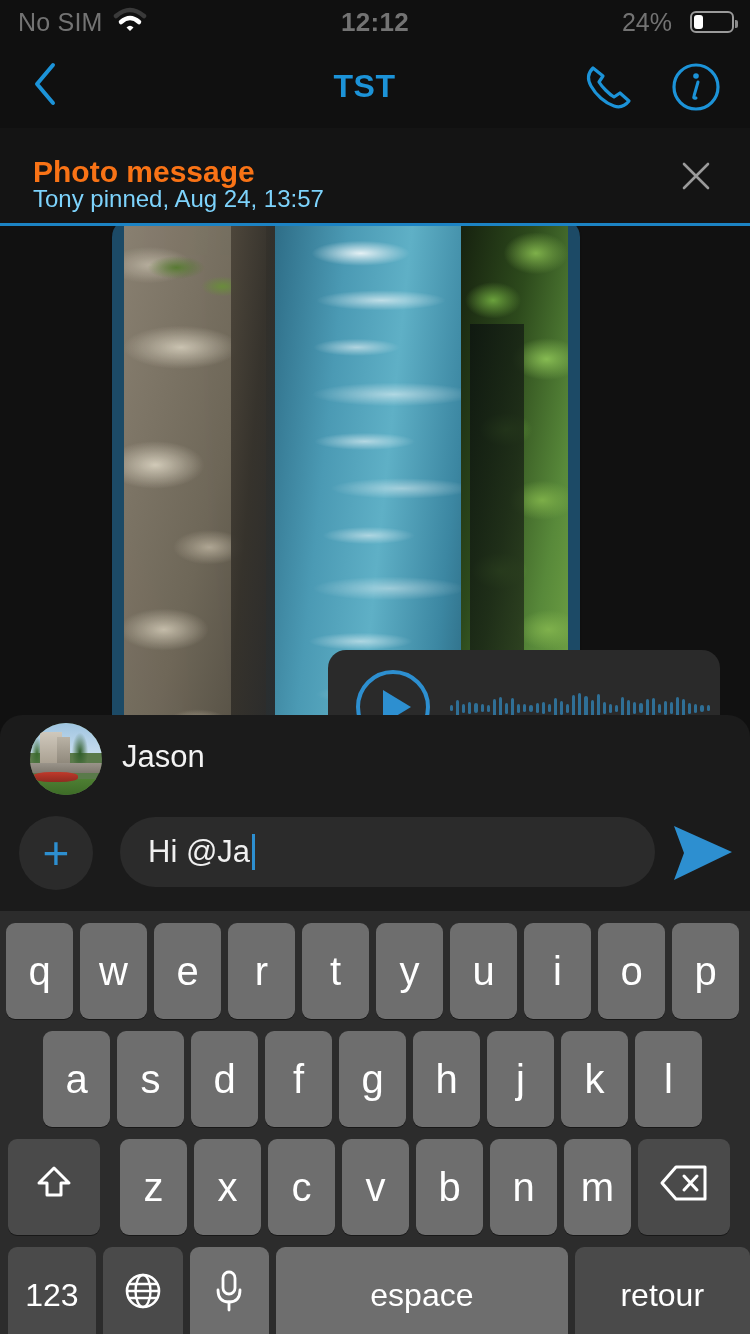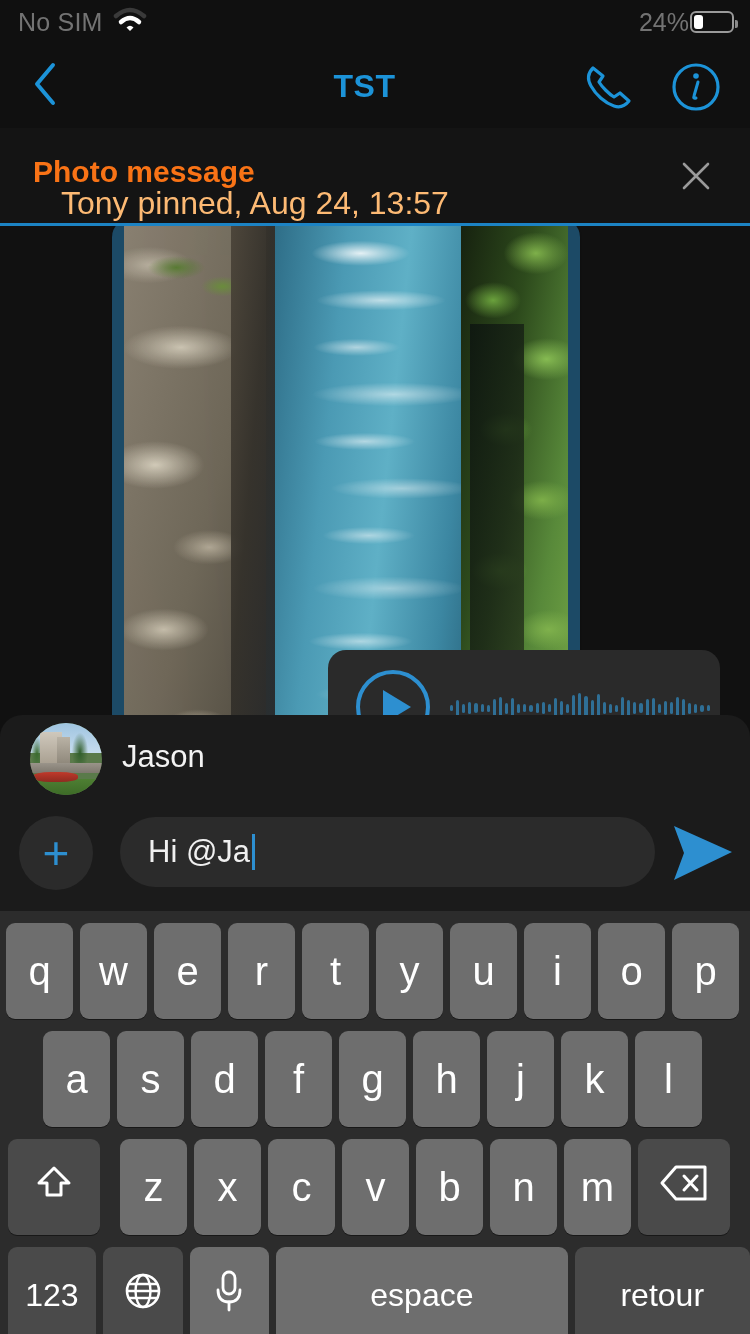--- a/index.html
+++ b/index.html
@@ -21,21 +21,21 @@
     position:absolute; top:0; left:0; width:750px; height:44px;
     display:flex; align-items:center;
     color:#737373;
   }
   .sb-left { position:absolute; left:18px; display:flex; align-items:center; gap:10px; }
   .sb-carrier { font-size:25px; letter-spacing:.2px; }
   .sb-center {
     position:absolute; left:0; width:750px; text-align:center;
     font-size:26px; font-weight:bold; letter-spacing:.3px;
   }
-  .sb-right { position:absolute; right:16px; display:flex; align-items:center; gap:1px; }
+  .sb-right { position:absolute; right:16px; display:flex; align-items:center; gap:18px; }
   .sb-batt-text { font-size:25px; }
   .batt {
     position:relative; width:44px; height:22px;
     border:2px solid #9a9a9a; border-radius:6px;
     display:flex; align-items:center;
   }
   .batt::after {
     content:""; position:absolute; right:-6px; top:7px;
     width:3px; height:8px; background:#8a8a8a; border-radius:0 2px 2px 0;
   }
@@ -65,21 +65,21 @@
   .pinned {
     position:absolute; top:128px; left:0; width:750px; height:96px;
     background:#141414;
   }
   .pin-title {
     position:absolute; left:33px; top:27px;
     color:#f97316; font-size:30px; font-weight:bold;
   }
   .pin-sub {
     position:absolute; left:33px; top:57px;
-    color:#fdba74; font-size:32px;margin-left:28px;
+    color:#7dd3fc; font-size:24px;
   }
   .pin-close {
     position:absolute; right:30px; top:24px;
     width:48px; height:48px;
   }
   .pin-rule {
     position:absolute; top:223px; left:0; width:750px; height:3px;
     background:#1c83c4;
   }
 
@@ -328,20 +328,21 @@
     <div class="sb-left">
       <span class="sb-carrier">No SIM</span>
       <span>
         <svg width="34" height="26" viewBox="0 0 34 26">
           <path d="M3 9 Q17 -3 31 9" stroke="#3a3a3a" stroke-width="4.5" fill="none" stroke-linecap="round"></path>
           <path d="M8 15 Q17 7 26 15" stroke="#ffffff" stroke-width="4.5" fill="none" stroke-linecap="round"></path>
           <path d="M13.5 20.5 Q17 17 20.5 20.5 L17 24 Z" fill="#ffffff"></path>
         </svg>
       </span>
     </div>
+    <div class="sb-center">12:12</div>
     <div class="sb-right">
       <span class="sb-batt-text">24%</span>
       <span class="batt">
         <span class="batt-fill" id="battfill" style="width: 9px;"></span>
       </span>
     </div>
   </div>
 
   <div class="navbar">
     <div class="nav-back">

